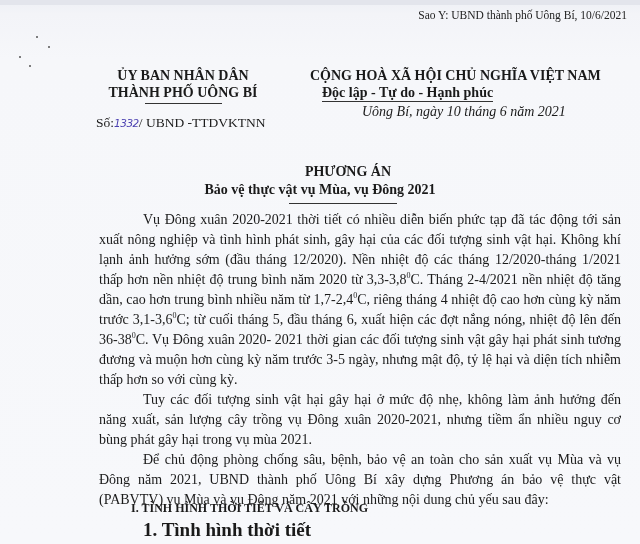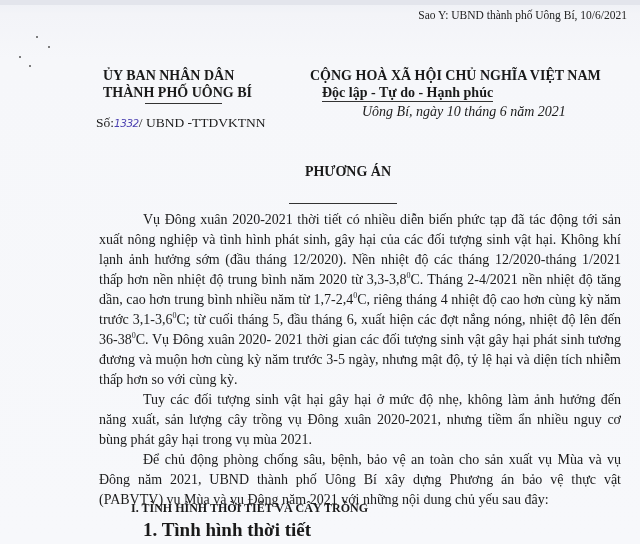--- a/index.html
+++ b/index.html
@@ -41,21 +41,21 @@
     .speck {
       position: absolute;
       width: 2px; height: 2px;
       background: #555;
       border-radius: 1px;
     }
     .hdr-left {
       position: absolute;
       left: 103px; top: 67px;
       width: 160px;
-      text-align: left;
+      text-align: center;
       font-weight: bold;
       font-size: 14px;
       line-height: 17px;
     }
     .hdr-left .line2 { display: block; }
     .hdr-left .uline {
       display: block;
       margin: 2px auto 0;
       width: 77px;
       height: 1px;
@@ -178,20 +178,21 @@
     <div><span class="motto">Độc lập - Tự do - Hạnh phúc</span></div>
   </div>
 
   <div class="docno">
     <span>Số:</span><span class="hand">1332</span><span>/ UBND -TTDVKTNN</span>
   </div>
 
   <div class="docdate">Uông Bí, ngày 10 tháng 6 năm 2021</div>
 
   <div class="title">PHƯƠNG ÁN</div>
+  <div class="subtitle">Bảo vệ thực vật vụ Mùa, vụ Đông 2021</div>
   <div class="title-uline"></div>
 
   <div class="body">
     <p><span>Vụ Đông xuân 2020-2021 thời tiết có nhiều diễn biến phức tạp đã tác động tới sản xuất nông nghiệp và tình hình phát sinh, gây hại của các đối tượng sinh vật hại. Không khí lạnh ảnh hưởng sớm (đầu tháng 12/2020). Nền nhiệt độ các tháng 12/2020-tháng 1/2021 thấp hơn nền nhiệt độ trung bình năm 2020 từ 3,3-3,8</span><sup>0</sup><span>C. Tháng 2-4/2021 nền nhiệt độ tăng dần, cao hơn trung bình nhiều năm từ 1,7-2,4</span><sup>0</sup><span>C, riêng tháng 4 nhiệt độ cao hơn cùng kỳ năm trước 3,1-3,6</span><sup>0</sup><span>C; từ cuối tháng 5, đầu tháng 6, xuất hiện các đợt nắng nóng, nhiệt độ lên đến 36-38</span><sup>0</sup><span>C. Vụ Đông xuân 2020- 2021 thời gian các đối tượng sinh vật gây hại phát sinh tương đương và muộn hơn cùng kỳ năm trước 3-5 ngày, nhưng mật độ, tỷ lệ hại và diện tích nhiễm thấp hơn so với cùng kỳ.</span></p>
     <p>Tuy các đối tượng sinh vật hại gây hại ở mức độ nhẹ, không làm ảnh hưởng đến năng xuất, sản lượng cây trồng vụ Đông xuân 2020-2021, nhưng tiềm ẩn nhiều nguy cơ bùng phát gây hại trong vụ mùa 2021.</p>
     <p>Để chủ động phòng chống sâu, bệnh, bảo vệ an toàn cho sản xuất vụ Mùa và vụ Đông năm 2021, UBND thành phố Uông Bí xây dựng Phương án bảo vệ thực vật (PABVTV) vụ Mùa và vụ Đông năm 2021 với những nội dung chủ yếu sau đây:</p>
   </div>
 
   <div class="sec-heading">I. TÌNH HÌNH THỜI TIẾT VÀ CÂY TRỒNG</div>
   <div class="sub-heading">1. Tình hình thời tiết</div>

